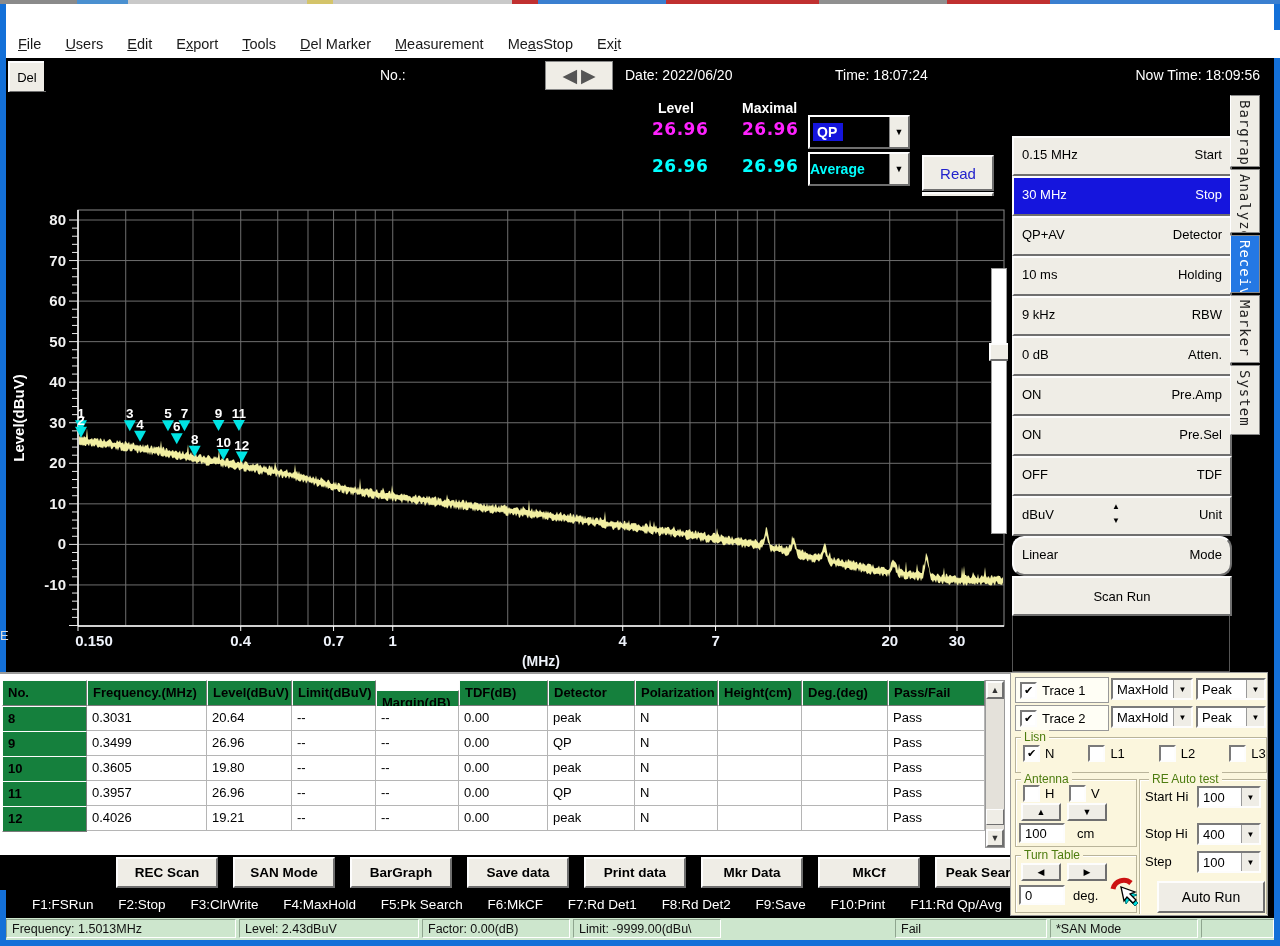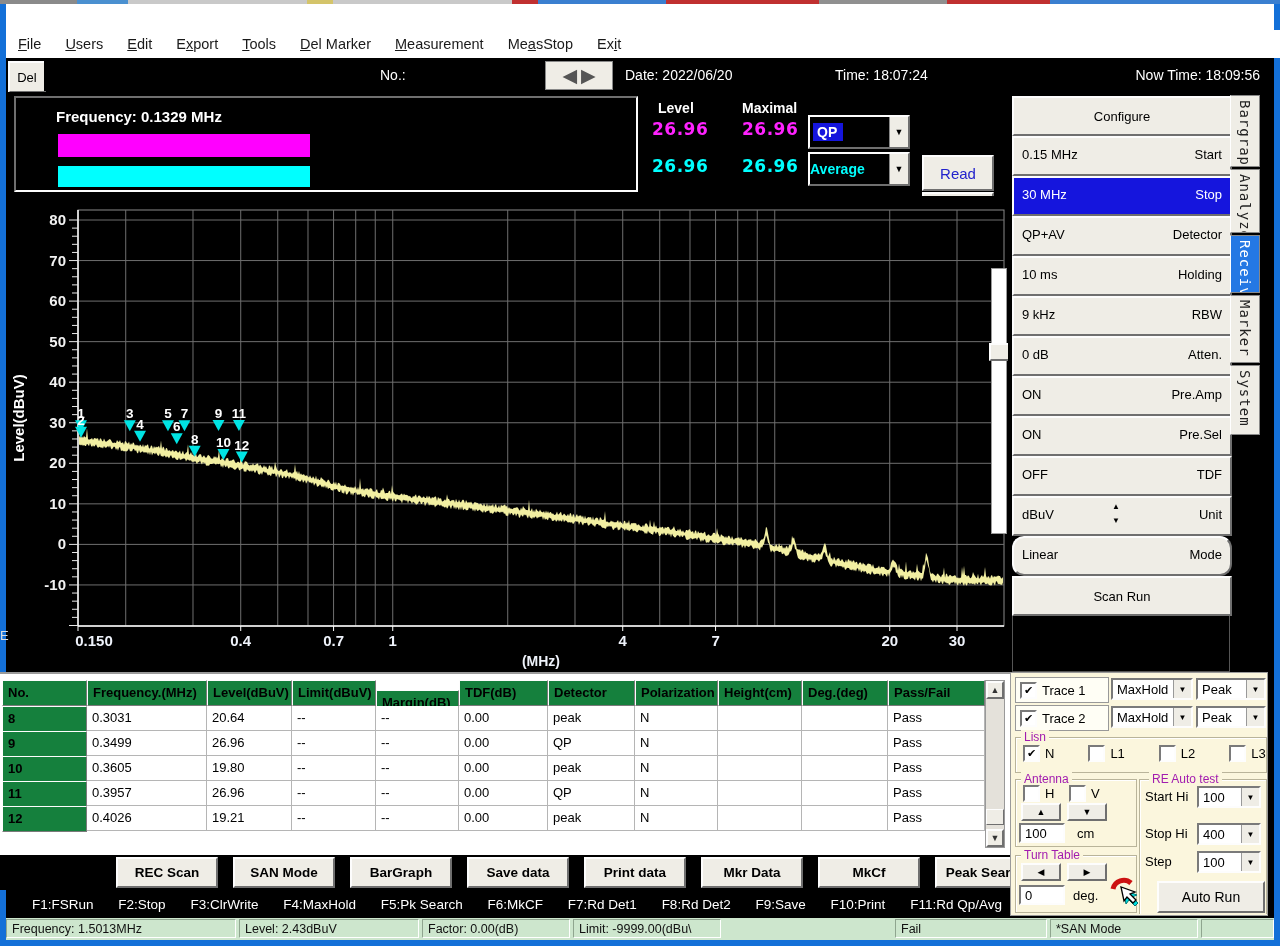--- a/index.html
+++ b/index.html
@@ -50,21 +50,21 @@
   .side-tab.active{background:#2478e4;color:#fff;}
   
   #table-panel{position:absolute;left:0;top:672px;width:1010px;height:183px;background:#fff;border-top:2px solid #9a9a9a;box-sizing:border-box;}
   .tcell{position:absolute;box-sizing:border-box;font-size:13px;color:#000;padding:4px 0 0 5px;overflow:hidden;white-space:nowrap;height:25px;border-right:1px solid #b5b5b5;border-bottom:1px solid #b5b5b5;background:#fff;}
   .tcell.head{background:#15803d;border:1px solid;border-color:#fdfdfd #7a7a7a #7a7a7a #fdfdfd;height:26px;font-weight:bold;}
   #tbl-scroll{position:absolute;left:985px;top:6px;width:20px;height:168px;background:#e4e1da;border:1px solid #999;box-sizing:border-box;}
   .scr-btn{position:absolute;left:0;width:18px;height:18px;background:#efede6;border:2px solid;border-color:#fdfdfd #6f6f6f #6f6f6f #fdfdfd;box-sizing:border-box;display:flex;align-items:center;justify-content:center;font-size:9px;color:#333;}
   
   #br-panel{position:absolute;left:1010px;top:672px;width:258px;height:244px;background:#fbf6dd;border:1px solid #9a9a9a;box-sizing:border-box;}
   .group{position:absolute;border:1px solid #b9b49a;box-shadow:inset 1px 1px 0 #fff;}
-  .group-title{position:absolute;font-size:12px;color:#a21caf;background:#fbf6dd;padding:0 3px;white-space:nowrap;}
+  .group-title{position:absolute;font-size:12px;color:#4d7c0f;background:#fbf6dd;padding:0 3px;white-space:nowrap;}
   .cb{display:inline-flex;align-items:center;gap:5px;font-size:13px;color:#000;}
   .cb .box{width:13px;height:13px;background:#fff;border:2px solid;border-color:#7a7a7a #fdfdfd #fdfdfd #7a7a7a;box-sizing:content-box;display:flex;align-items:center;justify-content:center;font-size:11px;line-height:11px;color:#000;}
   .combo-lite{display:flex;background:#fff;border:2px solid;border-color:#7a7a7a #fdfdfd #fdfdfd #7a7a7a;align-items:center;height:22px;box-sizing:border-box;}
   .combo-lite .val{flex:1;padding-left:4px;font-size:13px;color:#000;white-space:nowrap;overflow:hidden;}
   .combo-lite .dd{width:17px;align-self:stretch;background:#efede6;border-left:1px solid #999;display:flex;align-items:center;justify-content:center;font-size:8px;color:#000;}
   .trace-field{position:absolute;background:#fffef5;border:1px solid #999;display:flex;align-items:center;padding-left:4px;box-sizing:border-box;}
   .mini-btn{position:absolute;background:#efede6;border:2px solid;border-color:#fdfdfd #6f6f6f #6f6f6f #fdfdfd;display:flex;align-items:center;justify-content:center;font-size:9px;color:#000;box-sizing:border-box;}
   .mini-input{position:absolute;background:#fff;border:2px solid;border-color:#7a7a7a #fdfdfd #fdfdfd #7a7a7a;font-size:13px;padding:1px 0 0 4px;box-sizing:border-box;color:#000;}
   .lbl{position:absolute;font-size:13px;color:#000;white-space:nowrap;}
   .auto-run{position:absolute;background:#efede6;border:2px solid;border-color:#fdfdfd #6f6f6f #6f6f6f #fdfdfd;display:flex;align-items:center;justify-content:center;font-size:14px;color:#000;}
@@ -104,25 +104,20 @@
     <div id="nav-arrows">
       <span>◀</span>
         <span>▶</span>
     </div>
     <span class="t" style="left:581px;">Date: 2022/06/20</span>
     <span class="t" style="left:791px;">Time: 18:07:24</span>
     <span class="t" style="right:10px;">Now Time: 18:09:56</span>
   </div>
 
   <div id="info-black"></div>
-  <div id="freq-panel">
-    <div id="freq-label">Frequency: 0.1329 MHz</div>
-    <div class="hbar" style="top: 36px; background: rgb(255, 0, 255);" id="bar-qp"></div>
-    <div class="hbar" style="top: 68px; height: 21px; background: rgb(0, 255, 255);" id="bar-avg"></div>
-  </div>
   <div class="readout-h" style="left:658px;top:100px;">Level</div>
   <div class="readout-h" style="left:742px;top:100px;">Maximal</div>
   <div class="readout-v" style="left:652px;top:119px;color:#ff22ff;">26.96</div>
   <div class="readout-v" style="left:742px;top:119px;color:#ff22ff;">26.96</div>
   <div class="readout-v" style="left:652px;top:156px;color:#00ffff;">26.96</div>
   <div class="readout-v" style="left:742px;top:156px;color:#00ffff;">26.96</div>
   <div class="combo-dark" style="left:808px;top:115px;">
     <span class="val" style="background:#1515dd;color:#fff;flex:none;padding:1px 6px 1px 4px;margin-left:3px;">QP</span>
     <span style="flex:1;"></span>
       <span class="dd">▼</span>
@@ -282,21 +277,20 @@
         </g>
       </svg>
     <div id="vslider">
       <div id="vslider-thumb"></div>
     </div>
   </div>
 
   <div id="right-black"></div>
   <div id="receiver-panel">
       <div id="rc-blackbox"></div>
-      <div class="rc-btn center" style="top: 4px;">Configure</div>
       <div class="rc-btn" style="top: 44px;">
         <span class="v">0.15 MHz</span>
         <span class="l">Start</span>
       </div>
       <div class="rc-btn active" style="top: 84px;">
         <span class="v">30 MHz</span>
         <span class="l">Stop</span>
       </div>
       <div class="rc-btn" style="top: 124px;">
         <span class="v">QP+AV</span>

